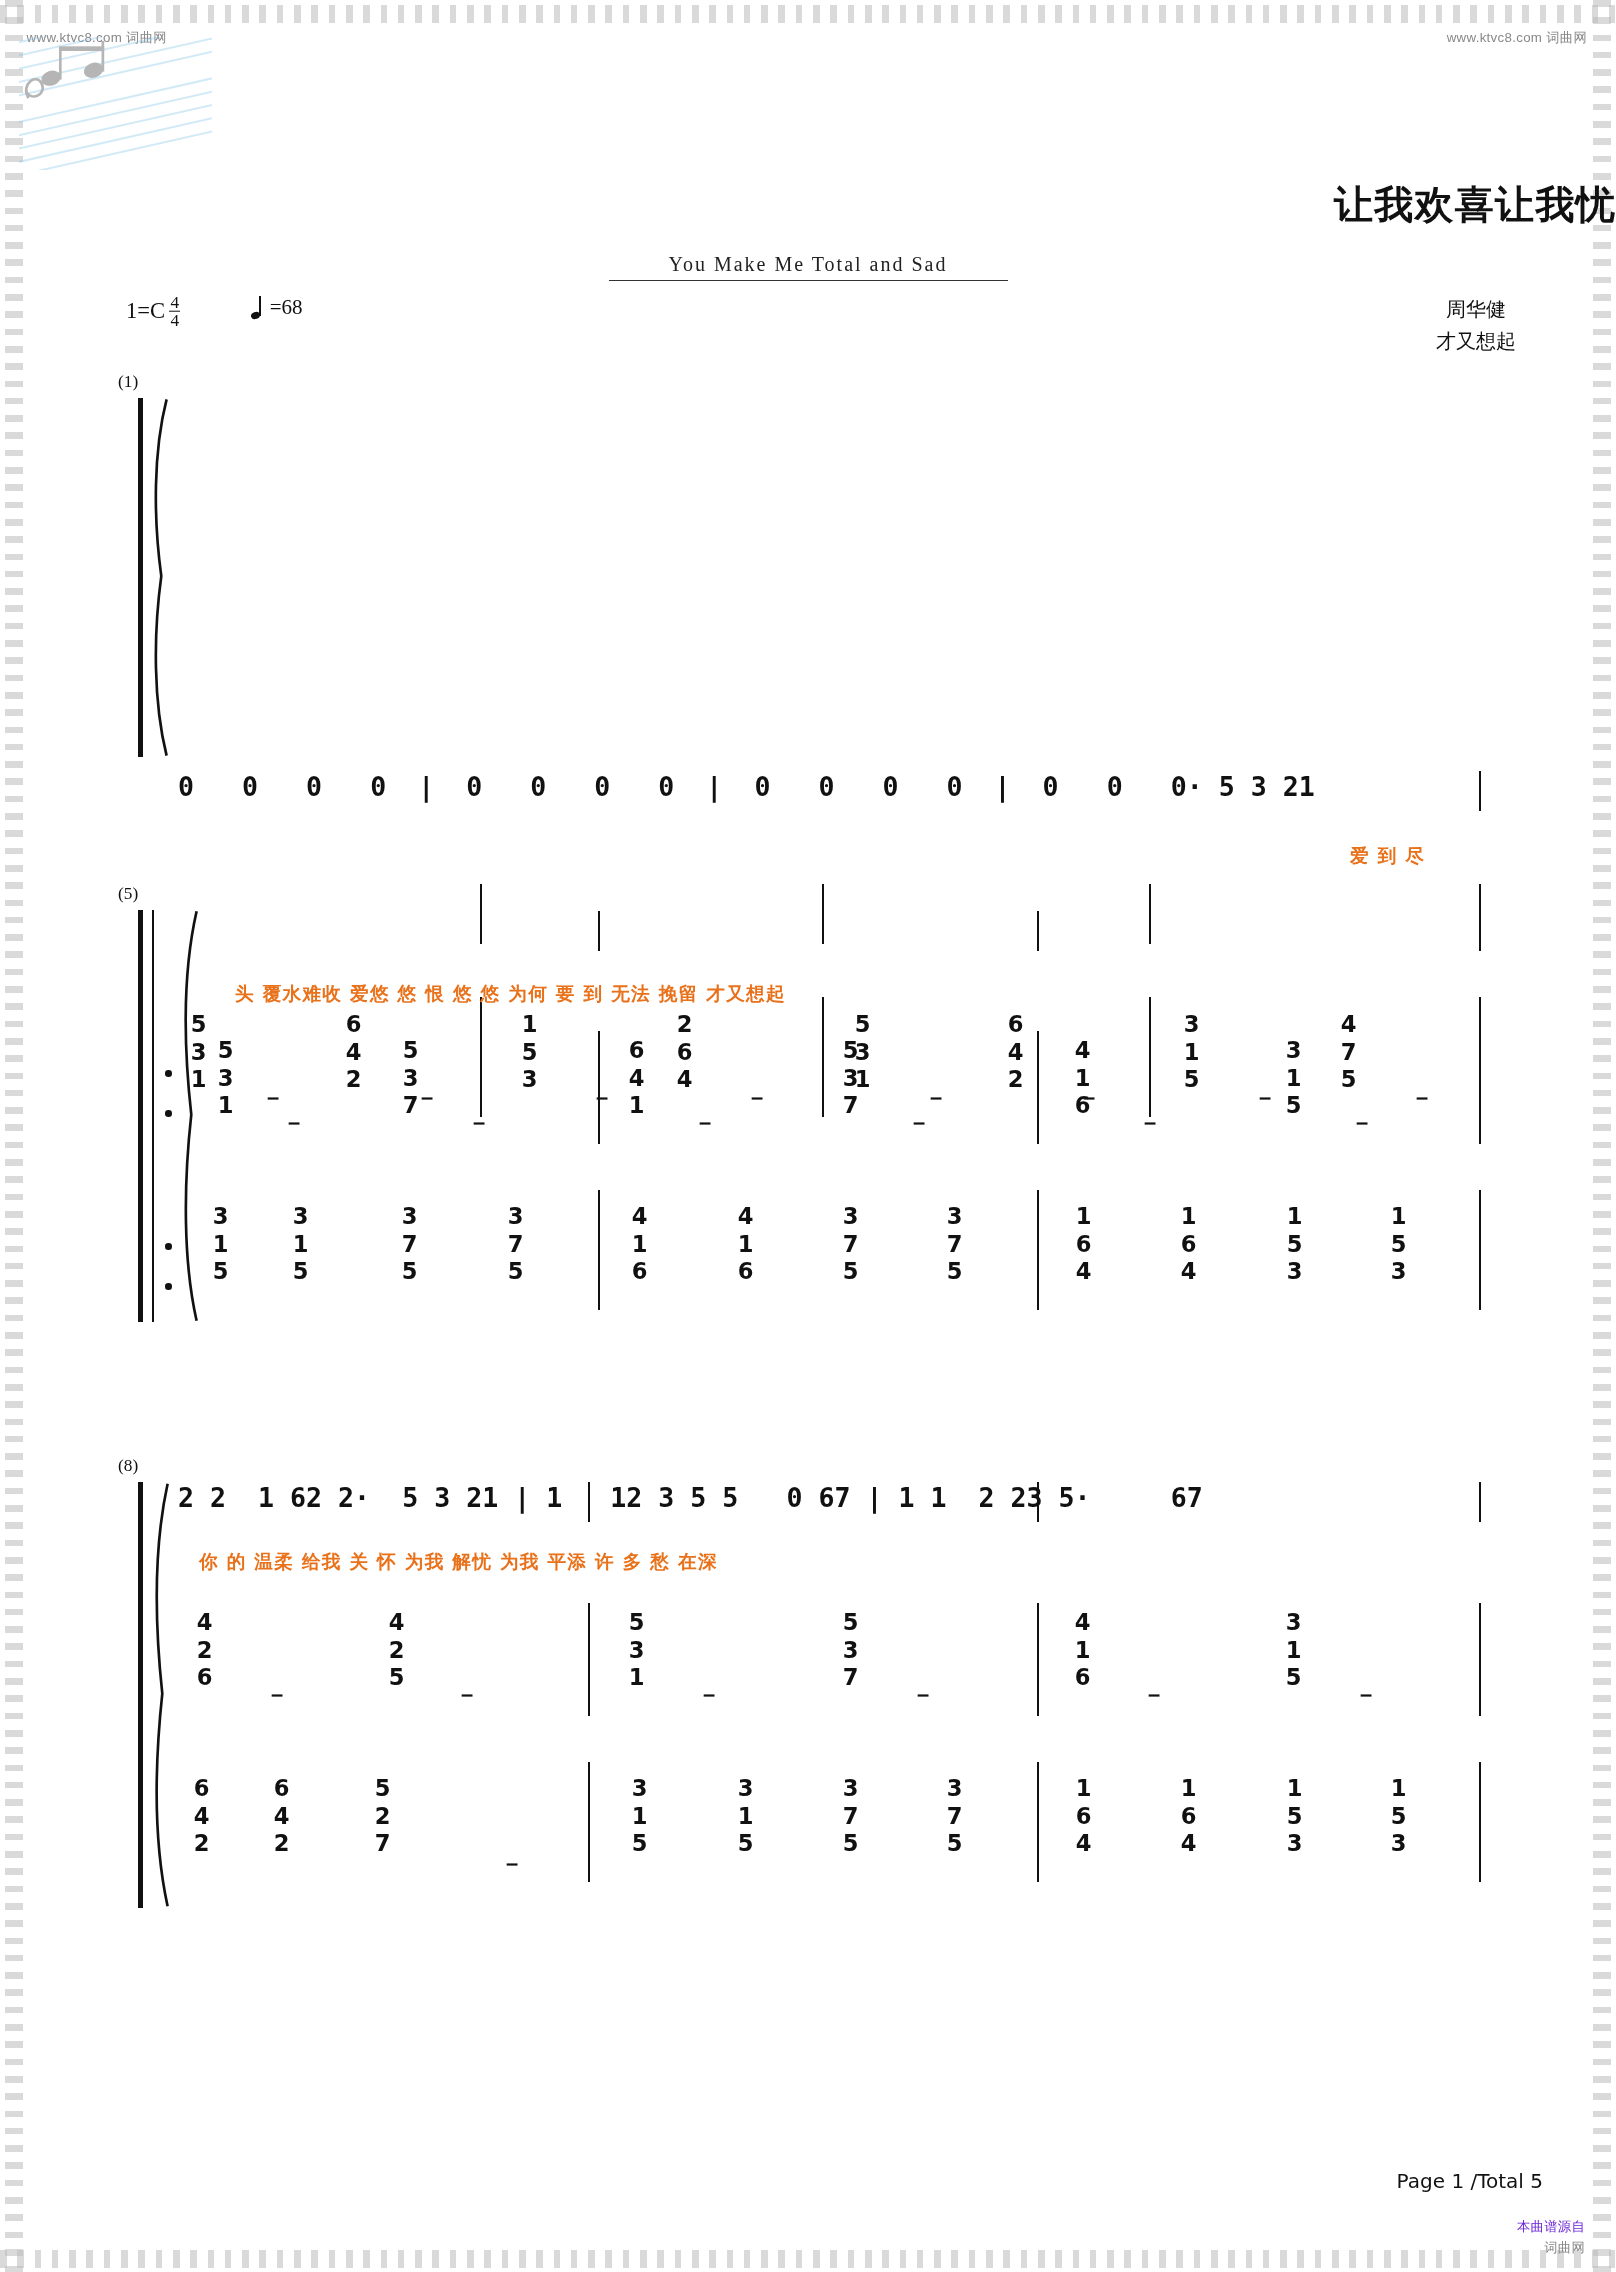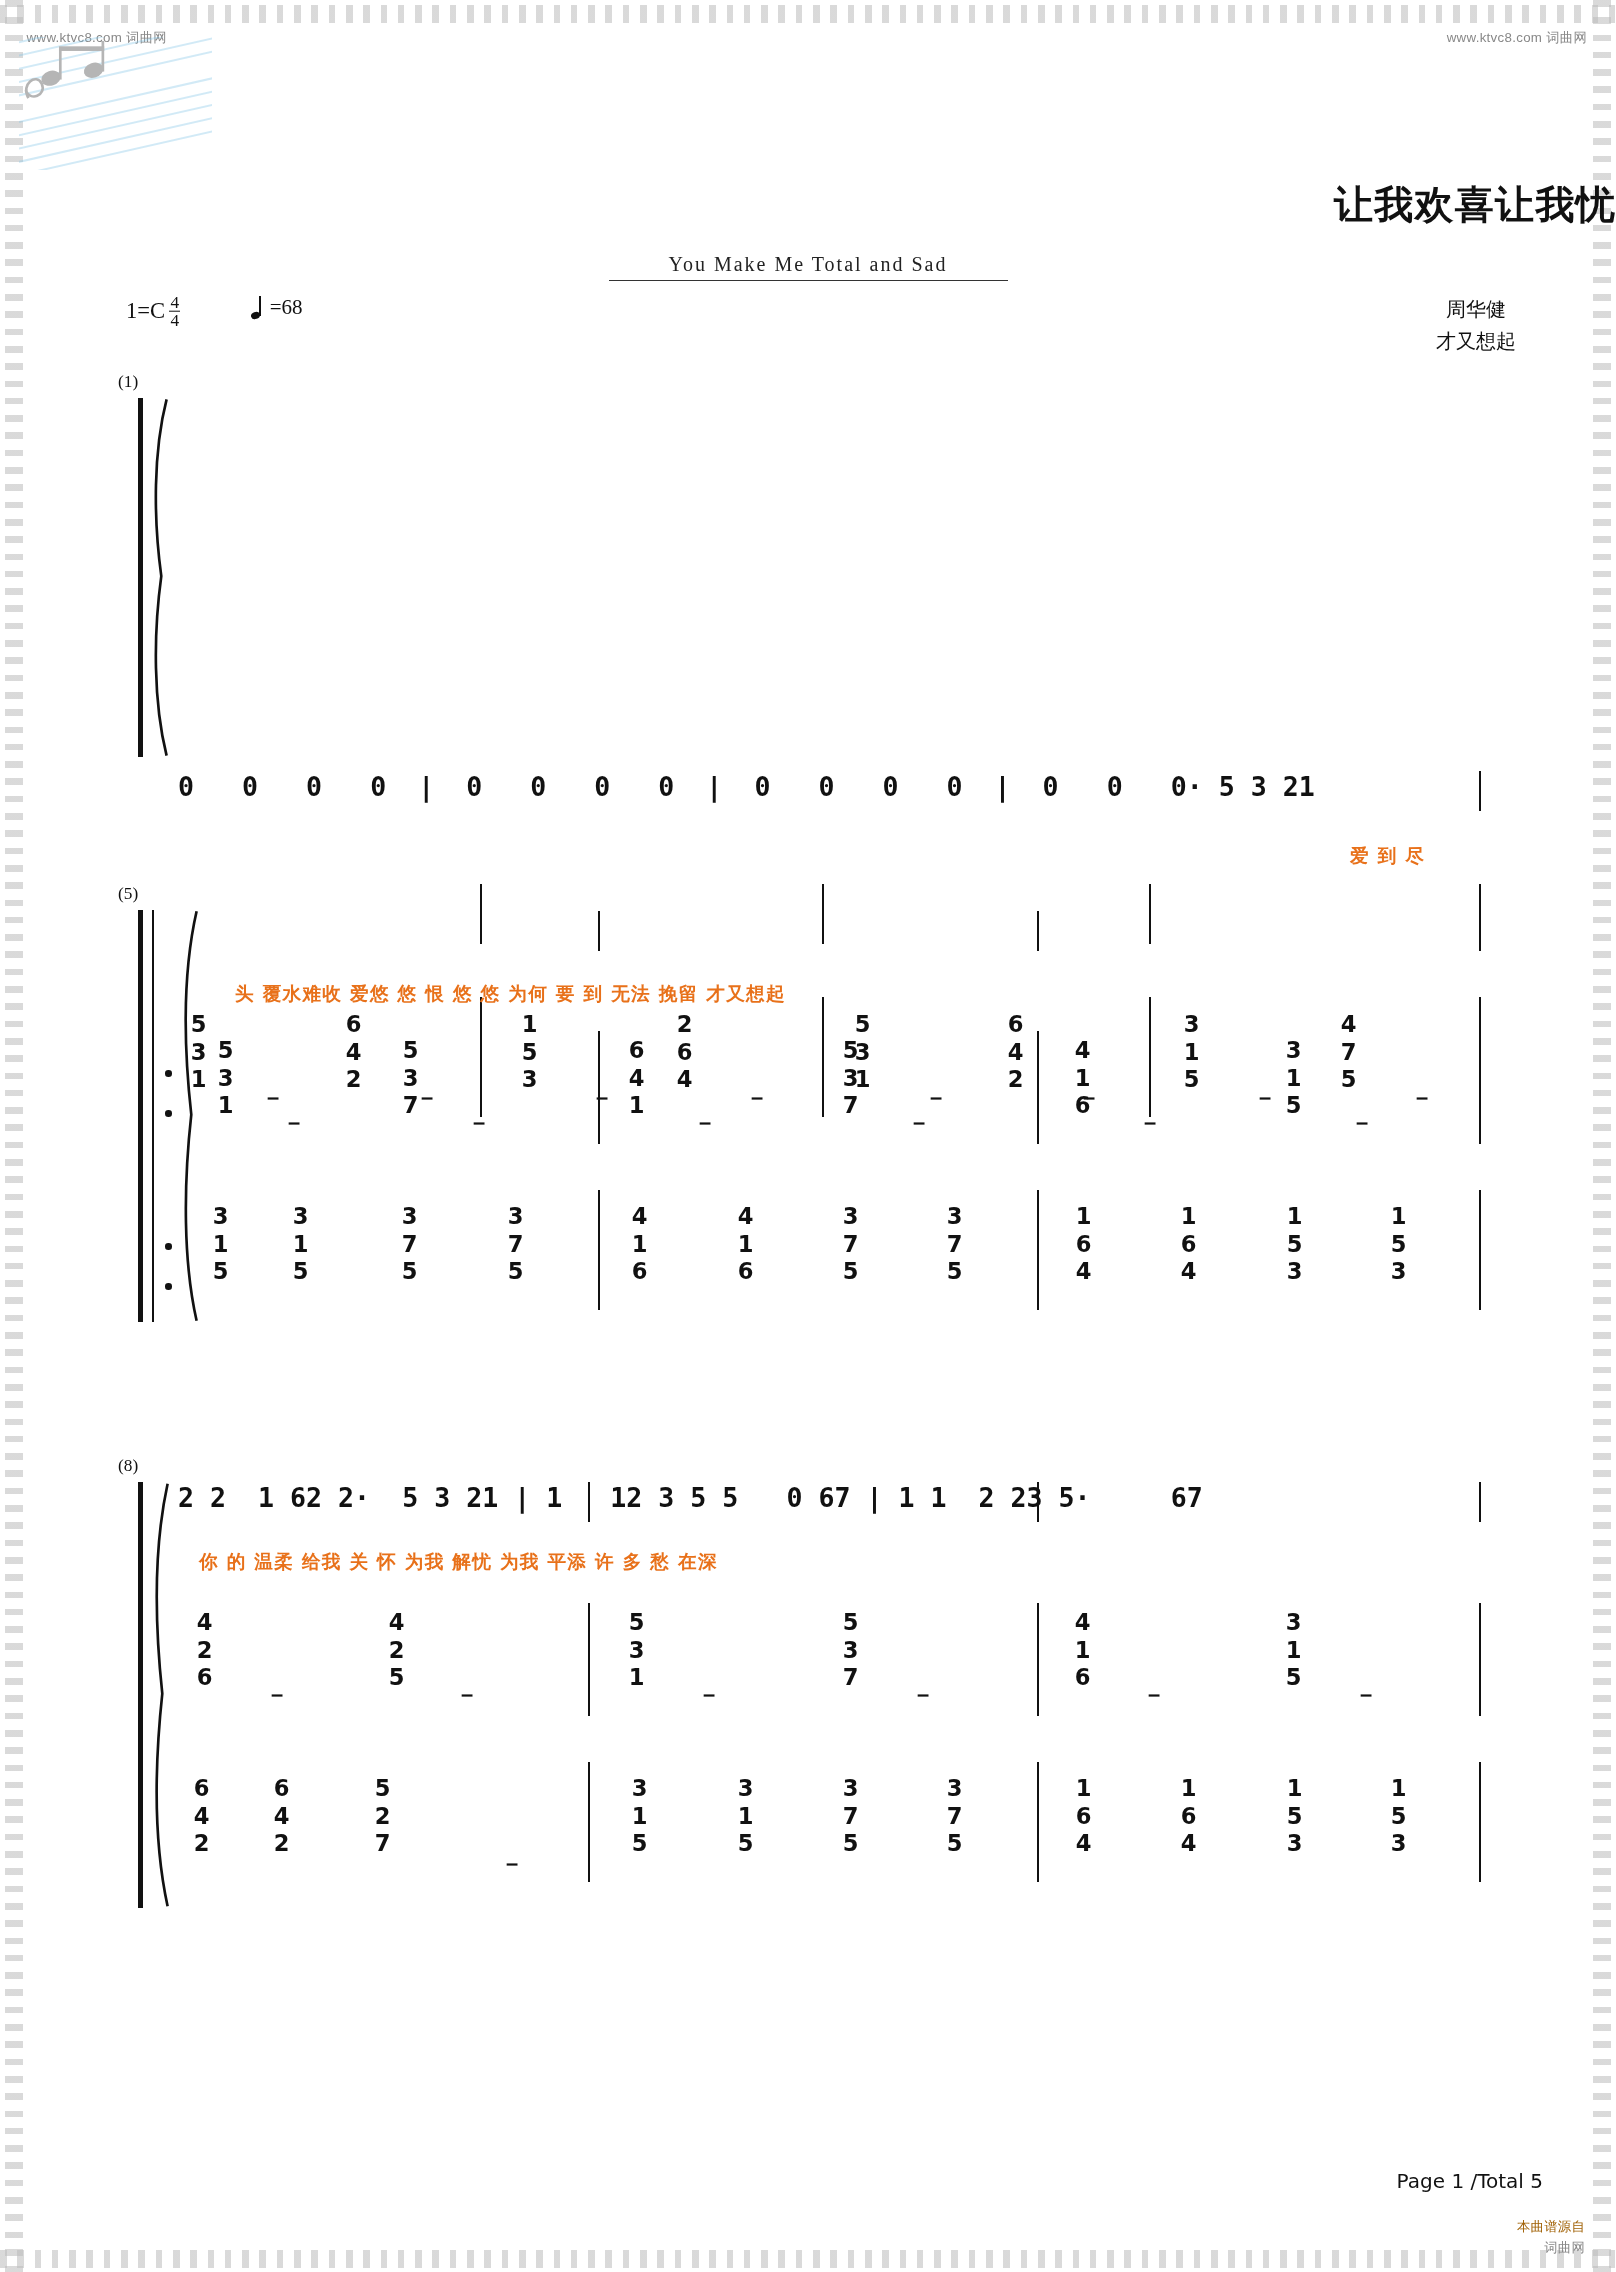--- a/index.html
+++ b/index.html
@@ -35,21 +35,21 @@
       #bbbbbb 0px,#bbbbbb 6.6px, transparent 6.6px, transparent 17.3px);
     opacity:.55;
   }
   .wm{
     position:absolute;
     font-family:"Liberation Sans", sans-serif;
     font-size:13.3px;color:#888;letter-spacing:0.3px;white-space:nowrap;
   }
   .wm-tl{left:26.6px;top:29px;}
   .wm-tr{right:29px;top:29px;}
-  .wm-br{right:31px;bottom:37px;color:#a16207;font-size:13.3px;}
+  .wm-br{right:31px;bottom:37px;color:#6d28d9;font-size:13.3px;}
   .wm-b2{right:31px;bottom:16px;color:#888;}
 
   .logo-sq{
     position:absolute;left:18.6px;top:37px;width:193px;height:133px;
     overflow:hidden;opacity:.35;
   }
   .logo-sq svg{display:block;}
 
   .title{
     position:absolute;left:0;right:0;top:178px;text-align:right;

